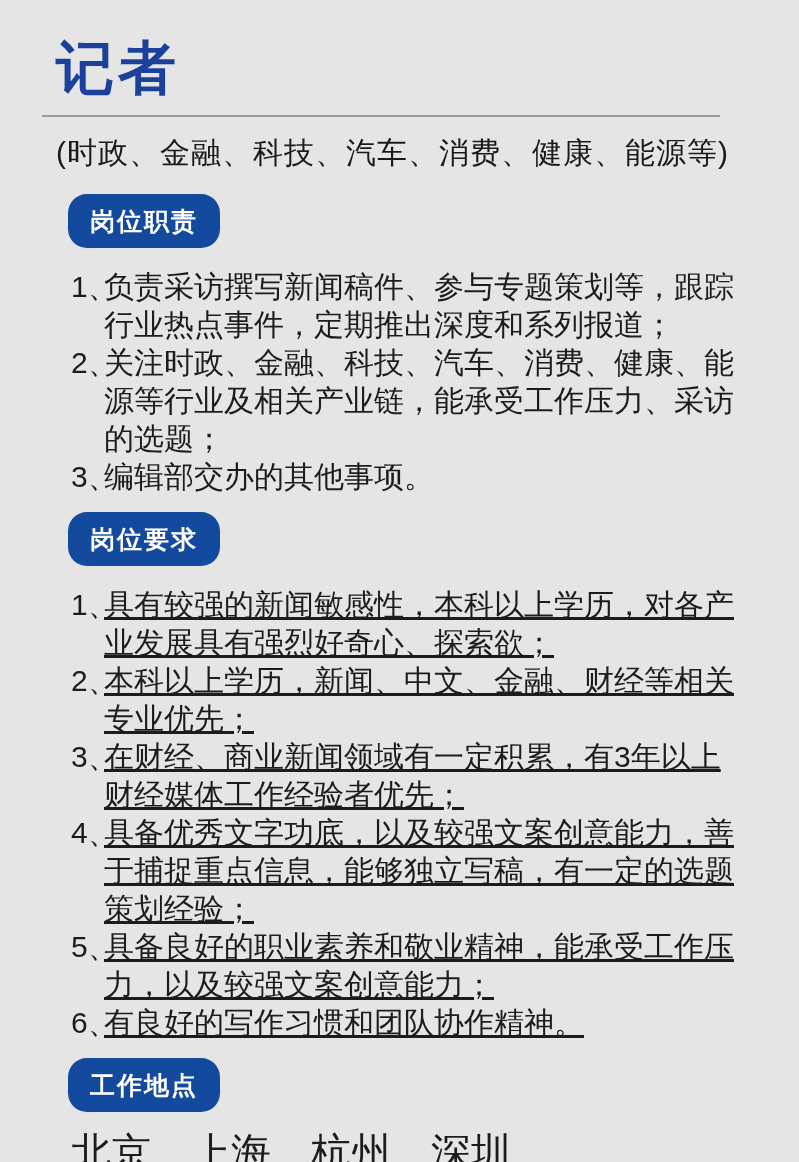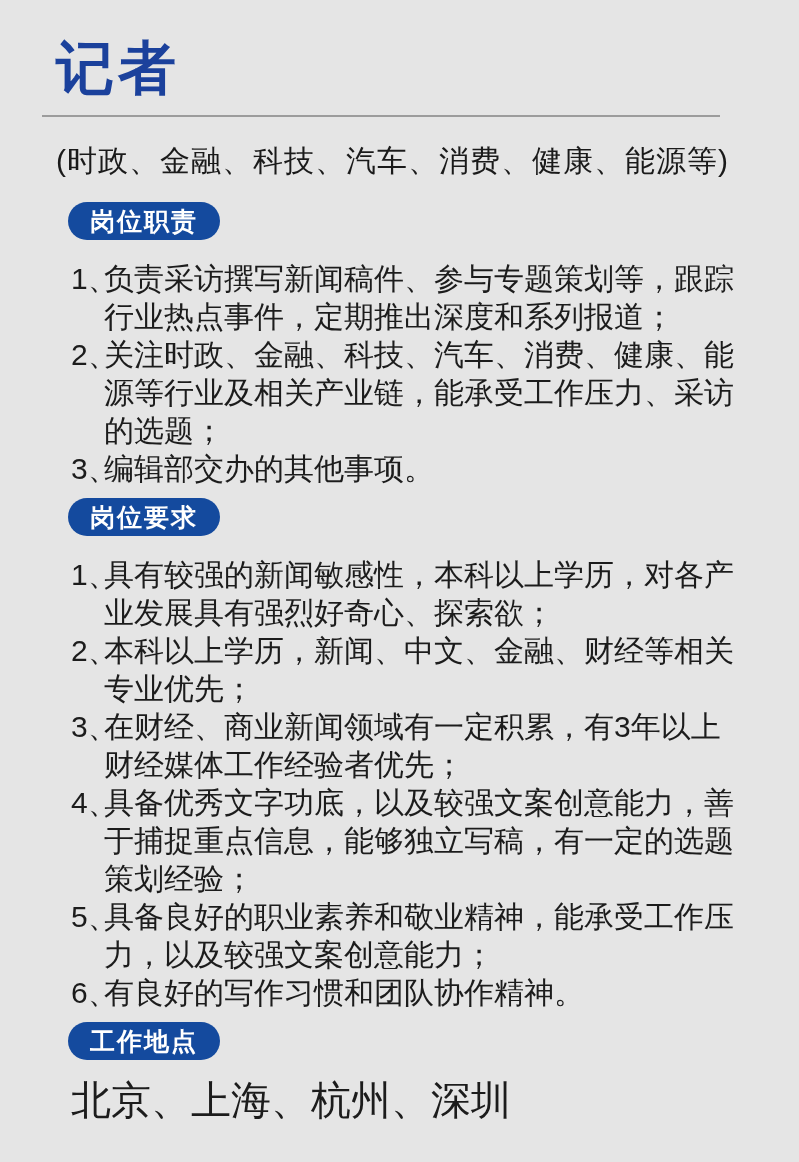--- a/index.html
+++ b/index.html
@@ -25,38 +25,38 @@
     letter-spacing: 4px;
     color: #1b419c;
   }
   .divider {
     margin: 17px 0 0 42px;
     width: 678px;
     height: 2px;
     background: #9c9c9c;
   }
   .subtitle {
-    margin: 24px 0 0 56px;
+    margin: 16px 0 0 56px;
     font-size: 30px;
     line-height: 40px;
     color: #1a1a1a;
     letter-spacing: 1px;
   }
   .section { margin-left: 0; }
   .section.first { margin-top: 21px; }
-  .section + .section { margin-top: 10px; }
+  .section + .section { margin-top: 16px; text-decoration: underline; }
   .badge {
     display: inline-block;
     margin-left: 68px;
     background: #144a9e;
     color: #ffffff;
     font-size: 25px;
     font-weight: bold;
     line-height: 38px;
-    padding: 0 22px;
+    padding: 8px 22px;
     border-radius: 19px;
     letter-spacing: 2px;
   }
   .item-list {
     margin: 20px 0 0 71px;
     padding: 0;
     list-style: none;
     width: 669px;
   }
   .item-list li {

